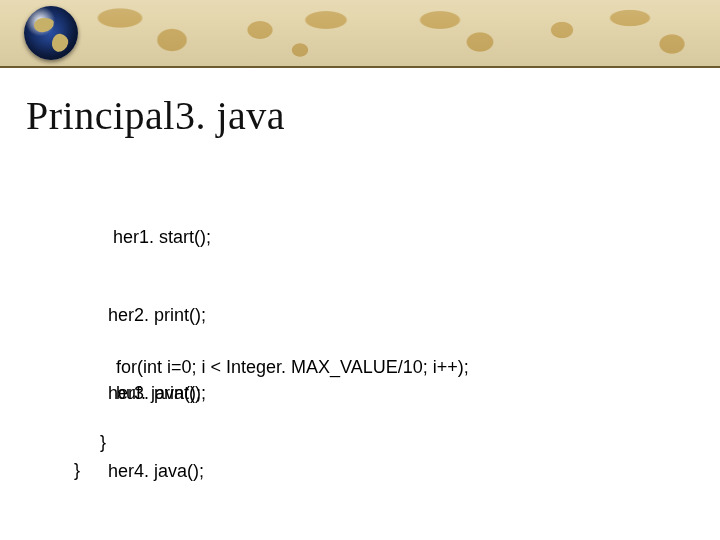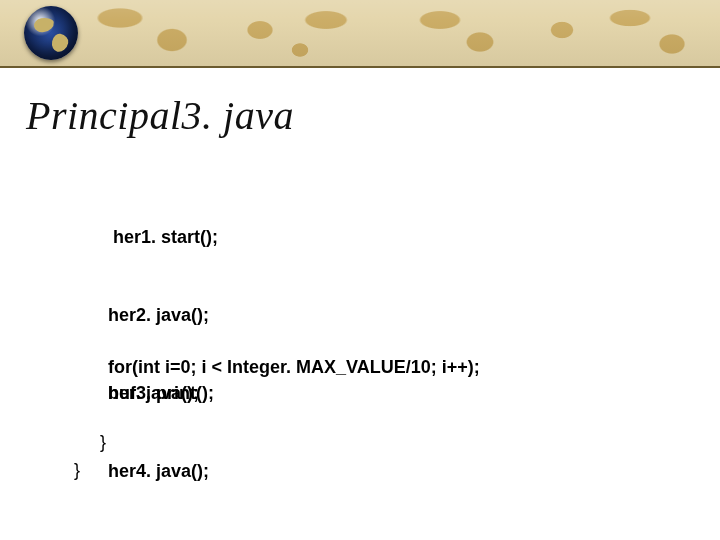--- a/index.html
+++ b/index.html
@@ -68,41 +68,40 @@
   .globe::after {
     left: 28px; top: 28px; width: 16px; height: 18px;
     transform: rotate(12deg);
   }
 
   .title {
     position: absolute;
     left: 26px;
     top: 92px;
     font-family: "Times New Roman", Times, serif;
-    font-style: italic;
     font-size: 40px;
     color: #111;
     letter-spacing: 0.5px;
   }
 
   .code-block {
     position: absolute;
     left: 108px;
     top: 172px;
     font-family: "Tahoma", "Verdana", sans-serif;
     font-size: 18px;
     line-height: 26px;
     color: #000;
     white-space: pre;
   }
-  .code-line { white-space: pre; font-weight: bold; }
+  .code-line { white-space: pre; }
 
   .for-block {
     position: absolute;
-    left: 108px;
+    left: 116px;
     top: 354px;
     font-size: 18px;
     line-height: 26px;
     color: #000;
   }
 
   .brace-inner {
     position: absolute;
     left: 100px;
     top: 432px;
@@ -122,21 +121,21 @@
 <div class="slide">
 
   <div class="banner">
     <div class="globe"></div>
   </div>
 
   <div class="title">Principal3. java</div>
 
   <div class="code-block">
     <div class="code-line"> her1. start();</div>
-    <div class="code-line">her2. java();</div>
+    <div class="code-line">her2. print();</div>
     <div class="code-line">her3. print();</div>
     <div class="code-line">her4. java();</div>
     <div class="code-line">her5. start();</div>
     
   </div>
 
   <div class="for-block">
     <div class="code-line">for(int i=0; i &lt; Integer. MAX_VALUE/10; i++);</div>
     <div class="code-line">buf. java();</div>
   </div>

